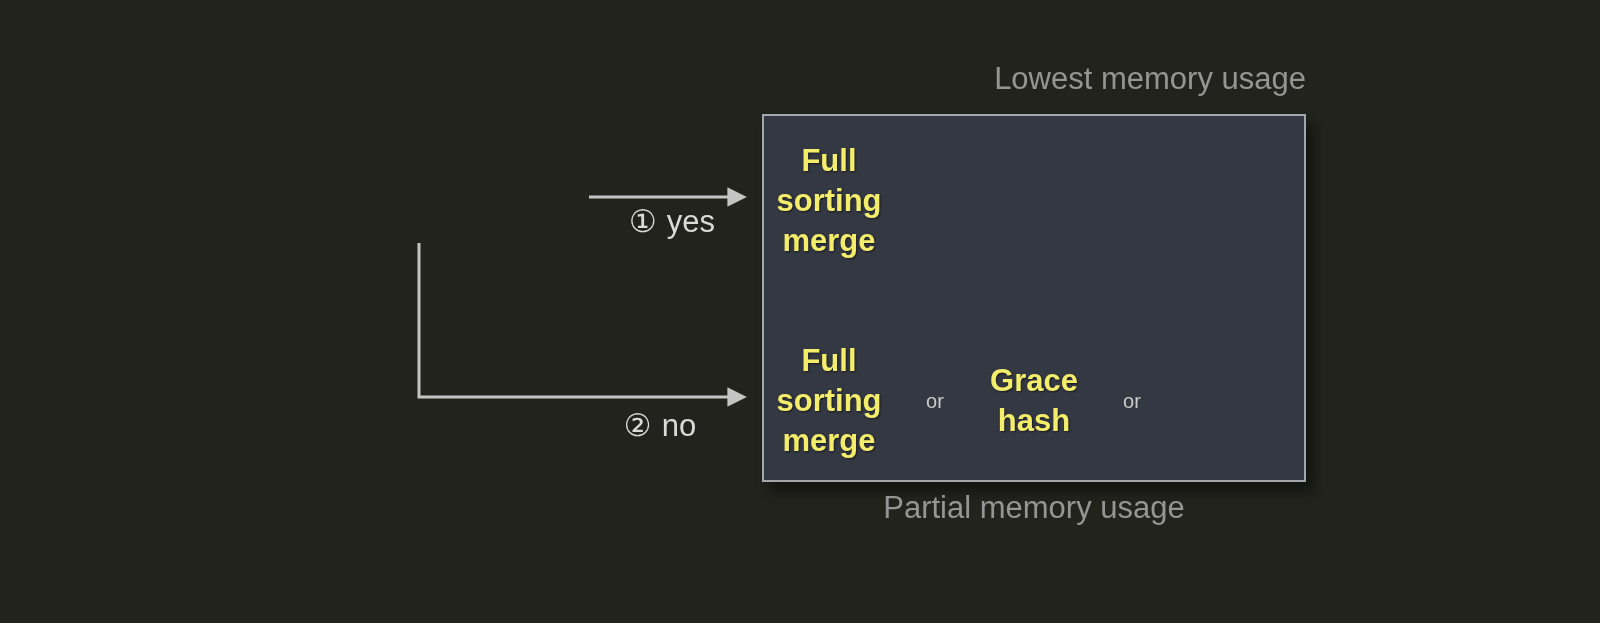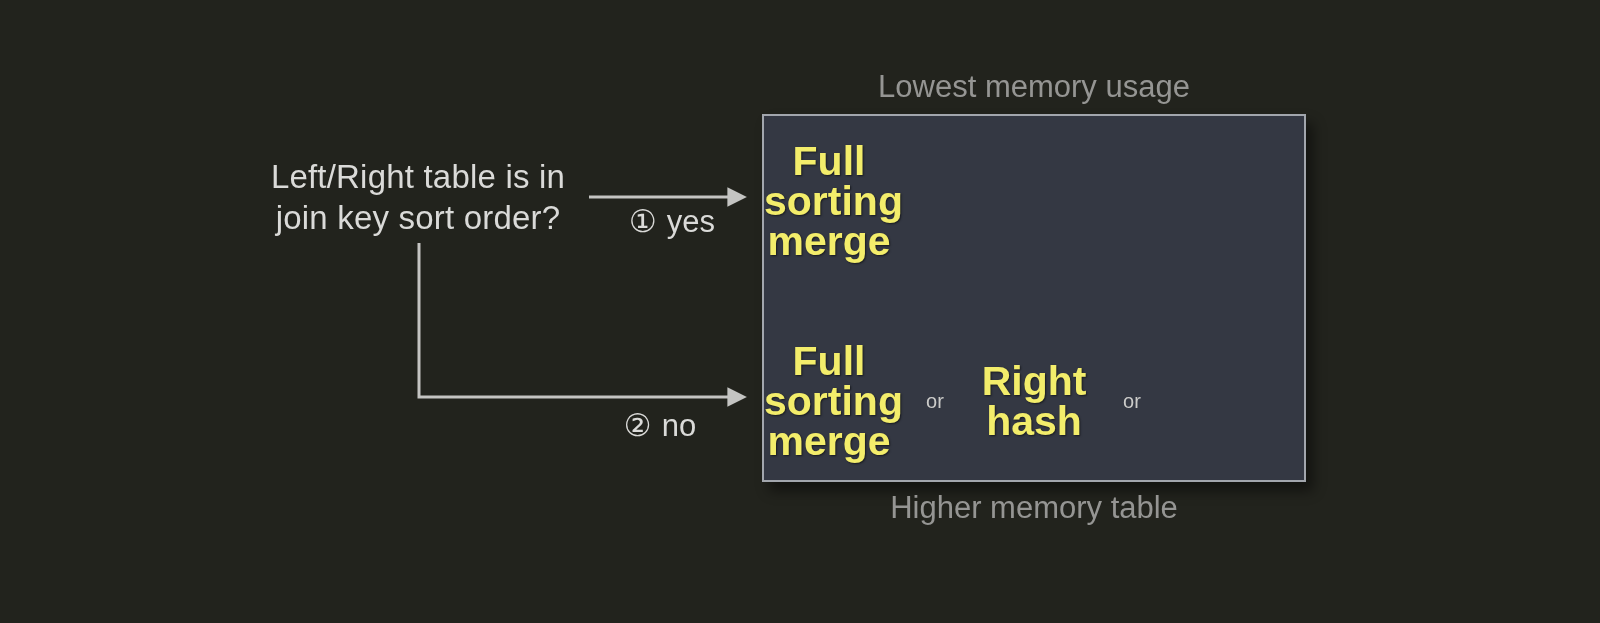--- a/index.html
+++ b/index.html
@@ -69,28 +69,28 @@
   }
   .caption {
     position: absolute;
     left: 762px;
     width: 544px;
     text-align: center;
     color: var(--caption-text);
     font-size: 31px;
     line-height: 38px;
   }
-  .caption.top    { top: 68px; }
+  .caption.top    { top: 60px; text-align: right; }
   .caption.bottom { top: 489px; }
   .algo {
     position: absolute;
     text-align: center;
     color: var(--algorithm-text);
     font-weight: bold;
-    font-size: 41px;
+    font-size: 31px;
     line-height: 40px;
     text-shadow: 1px 1px 2px rgba(0,0,0,0.55);
   }
   .or {
     position: absolute;
     text-align: center;
     color: var(--or-text);
     font-size: 20px;
     line-height: 40px;
   }
@@ -111,39 +111,35 @@
   <svg class="connector-layer" width="1600" height="623" viewBox="0 0 1600 623">
     <defs>
       <marker id="arrowhead" viewBox="0 0 10 10" refX="8" refY="5" markerWidth="6.5" markerHeight="6.5" orient="auto-start-reverse">
         <path d="M0,0 L10,5 L0,10 z" fill="#c4c4c2"></path>
       </marker>
     </defs>
     <line x1="589" y1="197" x2="743" y2="197" marker-end="url(#arrowhead)"></line>
     <polyline points="419,243 419,397 743,397" marker-end="url(#arrowhead)"></polyline>
   </svg>
 
-  <div class="question">
-    <span>Left/Right table is in</span>
-    <span>join key sort order?</span>
-  </div>
 
   <div class="branch-label yes">
     <span class="branch-number">①</span><span>yes</span>
   </div>
 
   <div class="branch-label no">
     <span class="branch-number">②</span><span>no</span>
   </div>
 
   <div class="caption top">Lowest memory usage</div>
 
   <div class="memory-box">
     <div class="algo sorted">Full sorting merge</div>
 
     <div class="algo unsorted-1">Full sorting merge</div>
     <div class="or or-1">or</div>
-    <div class="algo unsorted-2">Right hash</div>
+    <div class="algo unsorted-2">Grace hash</div>
     <div class="or or-2">or</div>
   </div>
 
-  <div class="caption bottom">Higher memory table</div>
+  <div class="caption bottom">Partial memory usage</div>
 
 </div>
 
 </body></html>

